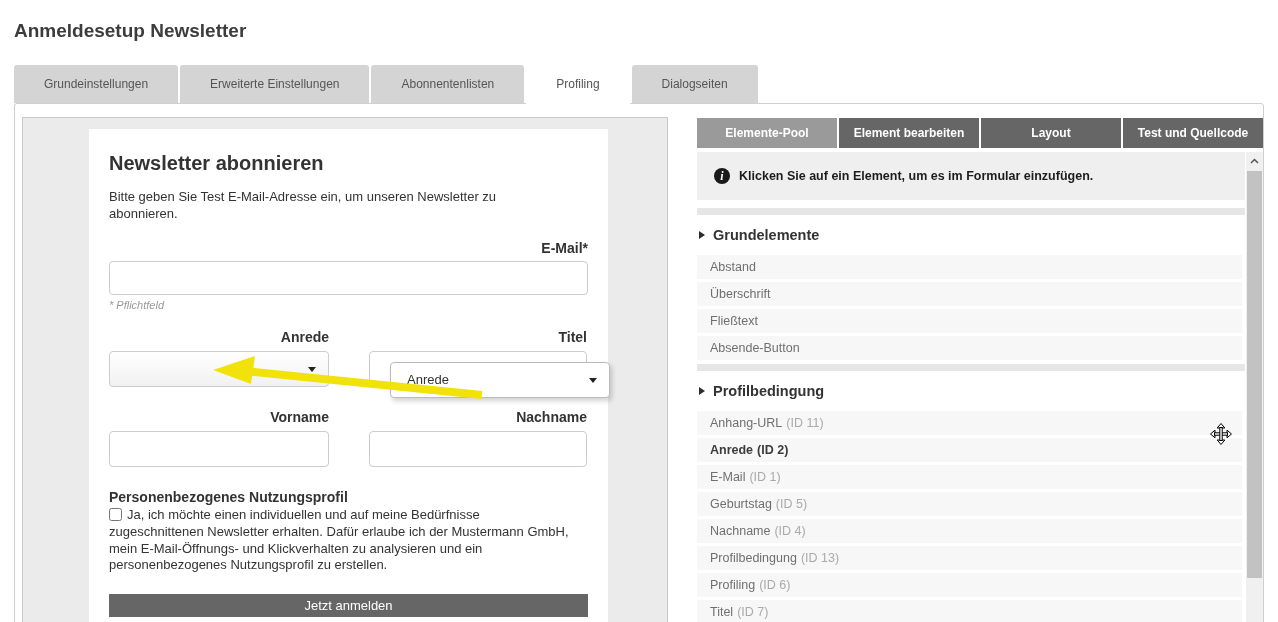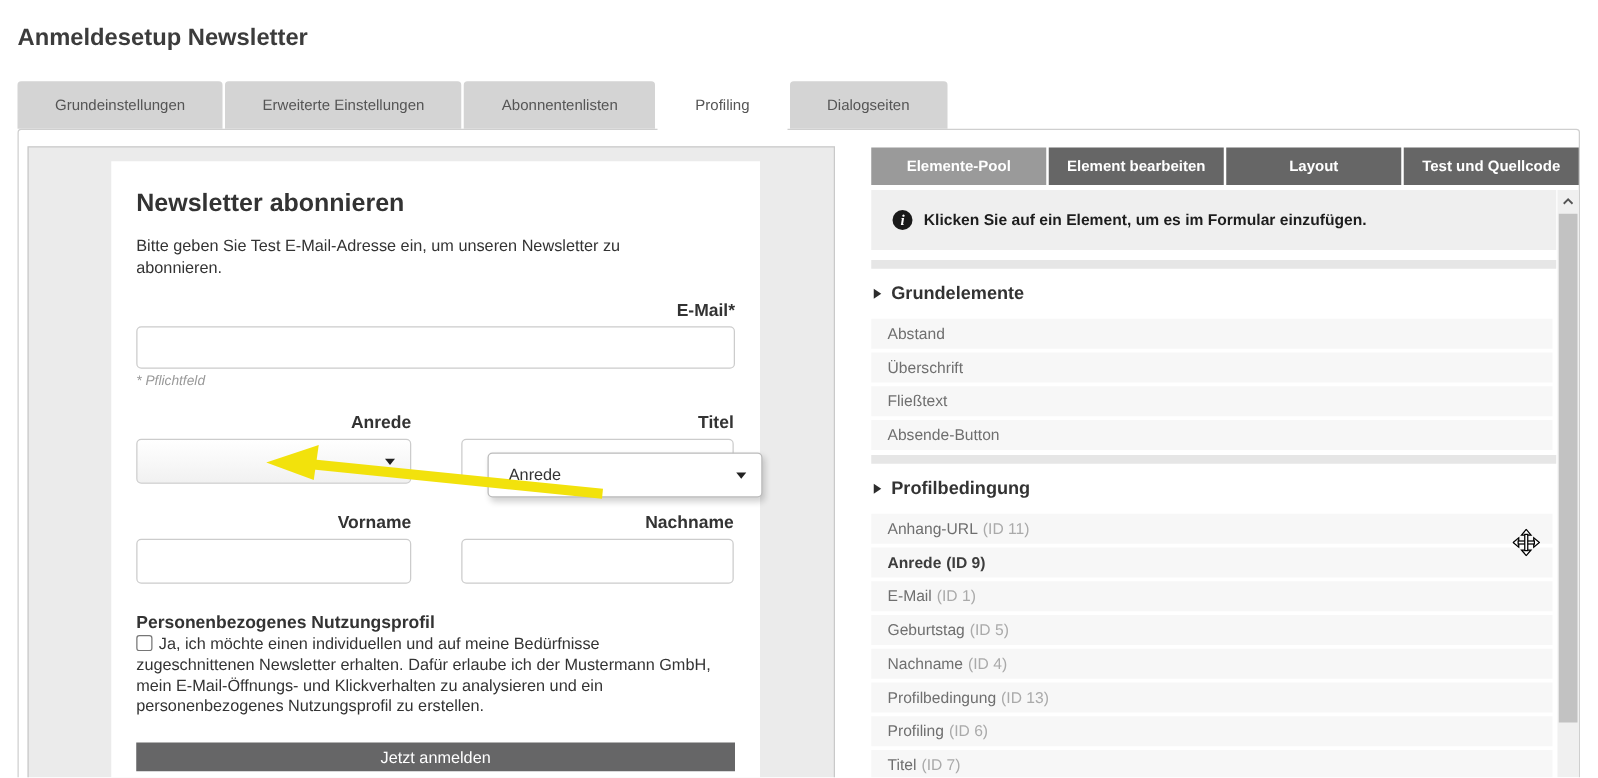--- a/index.html
+++ b/index.html
@@ -182,21 +182,21 @@
       <div class="pool-row"><span class="pool-label">Abstand</span></div>
       <div class="pool-row"><span class="pool-label">Überschrift</span></div>
       <div class="pool-row"><span class="pool-label">Fließtext</span></div>
       <div class="pool-row"><span class="pool-label">Absende-Button</span></div>
       <div class="divider"></div>
       <div class="pool-header">
         <span class="tri"></span>
         <span class="sec-title">Profilbedingung</span>
       </div>
       <div class="pool-row"><span class="pool-label">Anhang-URL</span><span class="pool-id">(ID 11)</span></div>
-      <div class="pool-row highlight"><span class="pool-label">Anrede</span><span class="pool-id">(ID 9)</span></div>
+      <div class="pool-row highlight"><span class="pool-label">Anrede</span><span class="pool-id">(ID 2)</span></div>
       <div class="pool-row"><span class="pool-label">E-Mail</span><span class="pool-id">(ID 1)</span></div>
       <div class="pool-row"><span class="pool-label">Geburtstag</span><span class="pool-id">(ID 5)</span></div>
       <div class="pool-row"><span class="pool-label">Nachname</span><span class="pool-id">(ID 4)</span></div>
       <div class="pool-row"><span class="pool-label">Profilbedingung</span><span class="pool-id">(ID 13)</span></div>
       <div class="pool-row"><span class="pool-label">Profiling</span><span class="pool-id">(ID 6)</span></div>
       <div class="pool-row"><span class="pool-label">Titel</span><span class="pool-id">(ID 7)</span></div>
     </div>
 
   <svg class="move-icon" width="22" height="22" viewBox="0 0 22 22">
     <g fill="#fff" stroke="#000" stroke-width="1">

